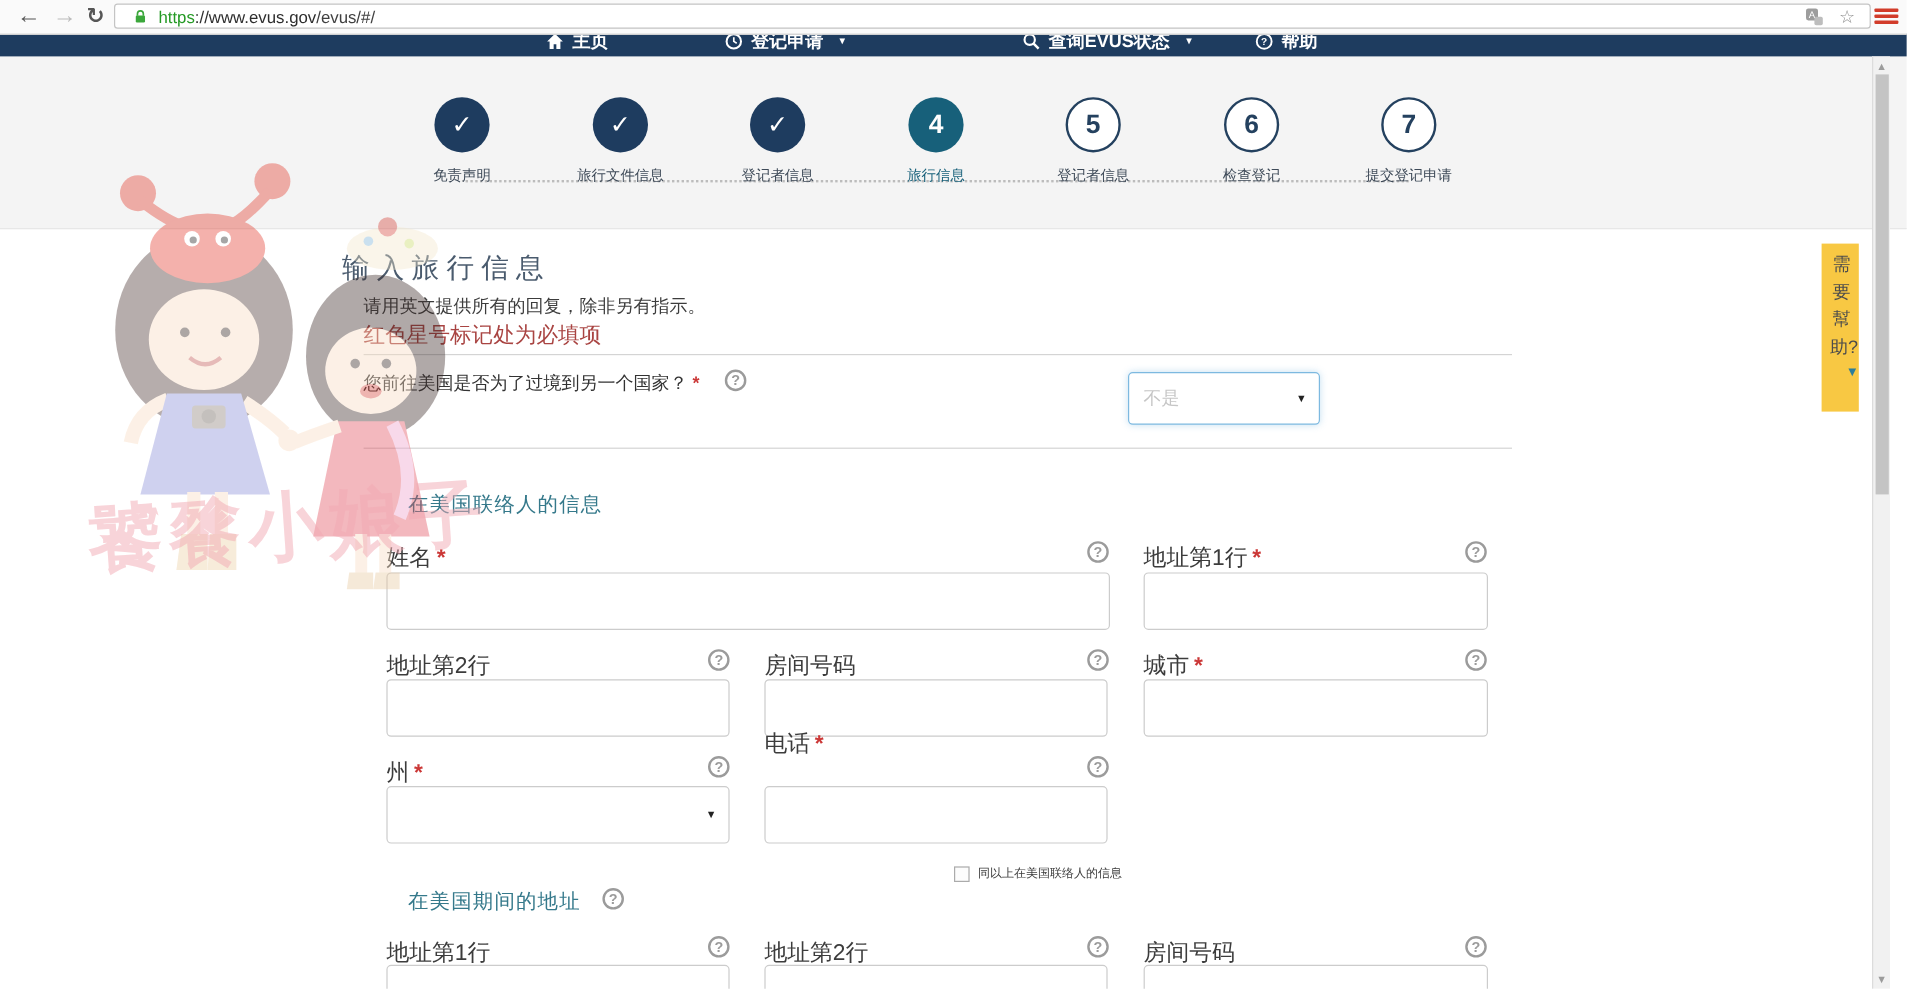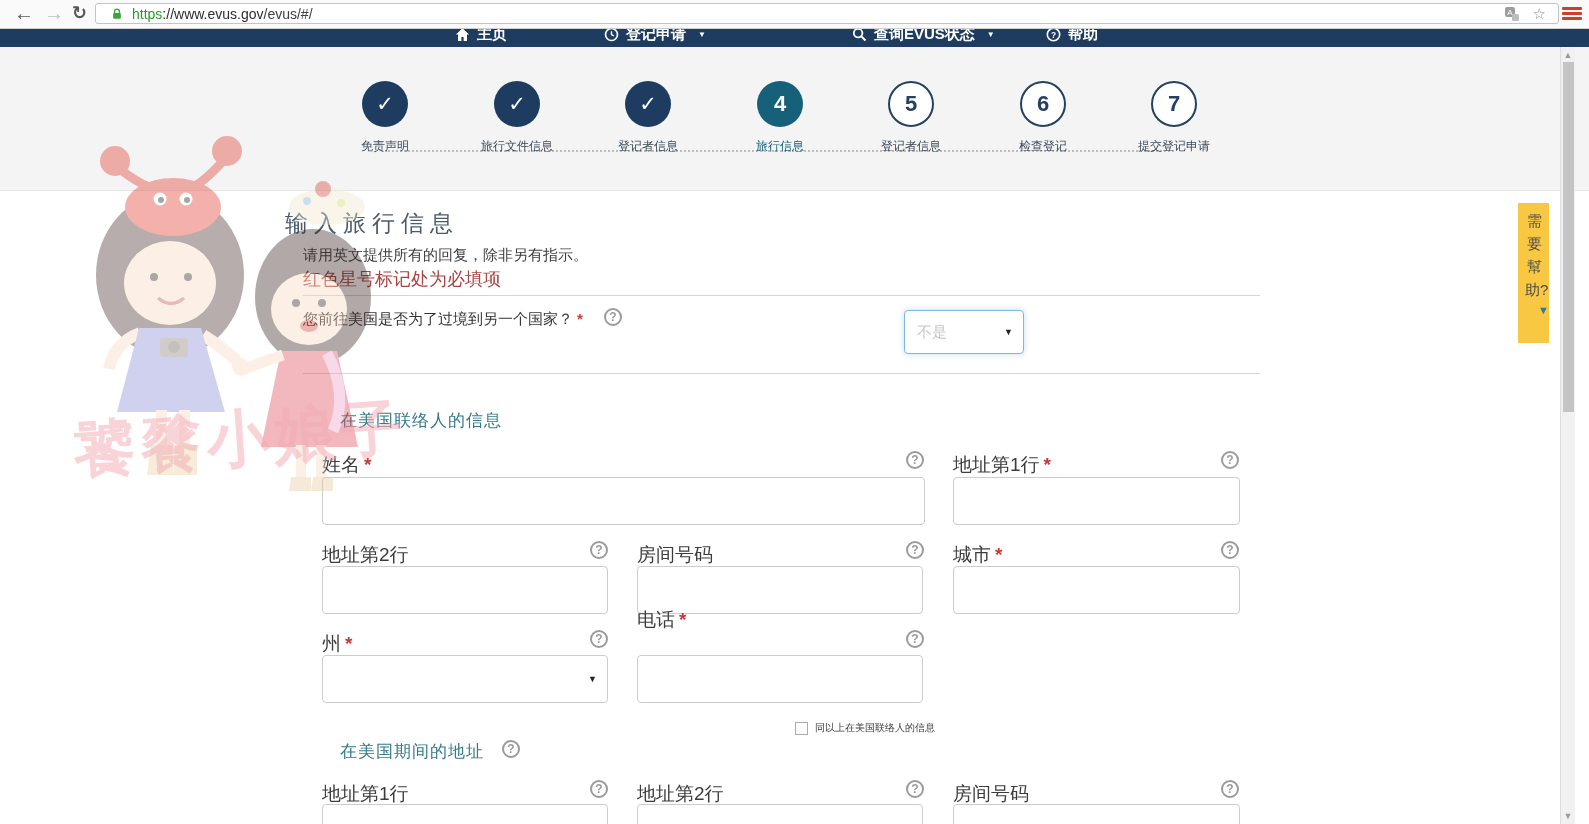--- a/index.html
+++ b/index.html
@@ -47,21 +47,21 @@
   .rednote{position:absolute;left:303px;top:267px;font-size:18px;color:#a94442}
   .hr{position:absolute;height:1px;background:#d4d4d4}
   .qline{position:absolute;left:303px;top:310px;font-size:15px;color:#333}
   .req{color:#cb3837;margin-left:4px;font-weight:700}
   .qicon{position:absolute;width:18px;height:18px;border:2px solid #9b9b9b;border-radius:50%;color:#9b9b9b;font-size:12px;font-weight:700;text-align:center;line-height:14px;box-sizing:border-box;cursor:pointer;background:transparent}
   .sectitle{position:absolute;font-size:17px;color:#35798b;letter-spacing:1px}
   .lbl{position:absolute;font-size:19px;color:#3c3c3c;white-space:nowrap}
   .tin{position:absolute;height:48px;border:1px solid #cccccc;border-radius:4px;background:#fff;box-sizing:border-box;padding:0 10px;font-size:15px;color:#333;outline:none}
   .selectbox{position:absolute;height:48px;border:1px solid #cccccc;border-radius:4px;background:#fff;box-sizing:border-box;cursor:pointer}
   .selcaret{position:absolute;right:10px;top:50%;transform:translateY(-50%);font-size:9px;color:#222}
-  .transit{left:904px;top:310px;width:120px;height:44px;border-color:#7db9e0;box-shadow:0 0 6px rgba(125,185,224,.45)}
+  .transit{left:940px;top:310px;width:160px;height:44px;border-color:#7db9e0;box-shadow:0 0 6px rgba(125,185,224,.45)}
   .selval{position:absolute;left:12px;top:50%;transform:translateY(-50%);font-size:15px;color:#c6c6c6}
   .cbox{position:absolute;left:795px;top:722px;width:13px;height:13px;border:1px solid #ababab;background:#fcfcfc;box-sizing:border-box;cursor:pointer}
   .cblabel{position:absolute;left:815px;top:721px;font-size:10px;color:#3c3c3c}
 
   
   .helptab{position:absolute;left:1518px;top:203px;width:31px;height:140px;background:#f8c843;text-align:right;cursor:pointer;z-index:45}
   .helptab .chars{font-size:15px;color:#4c4c4c;line-height:23px;word-break:break-all;width:17px;margin:6px auto 0}
   .helptab .hcaret{color:#2c7d99;font-size:11px;margin-top:3px}
 
   

